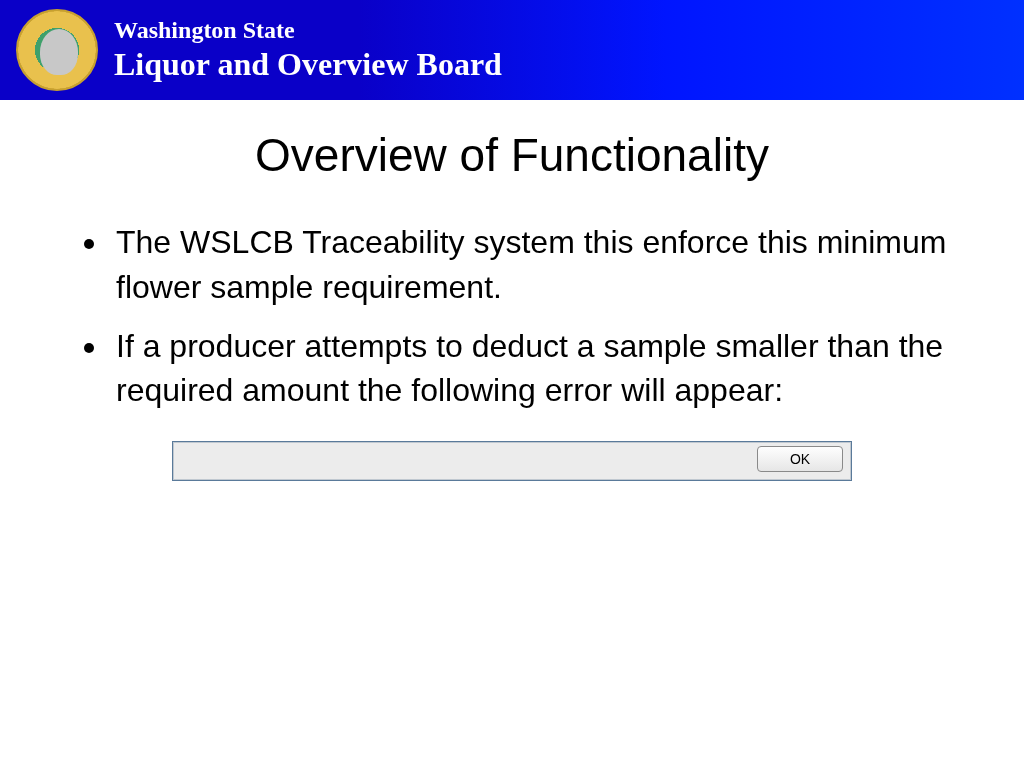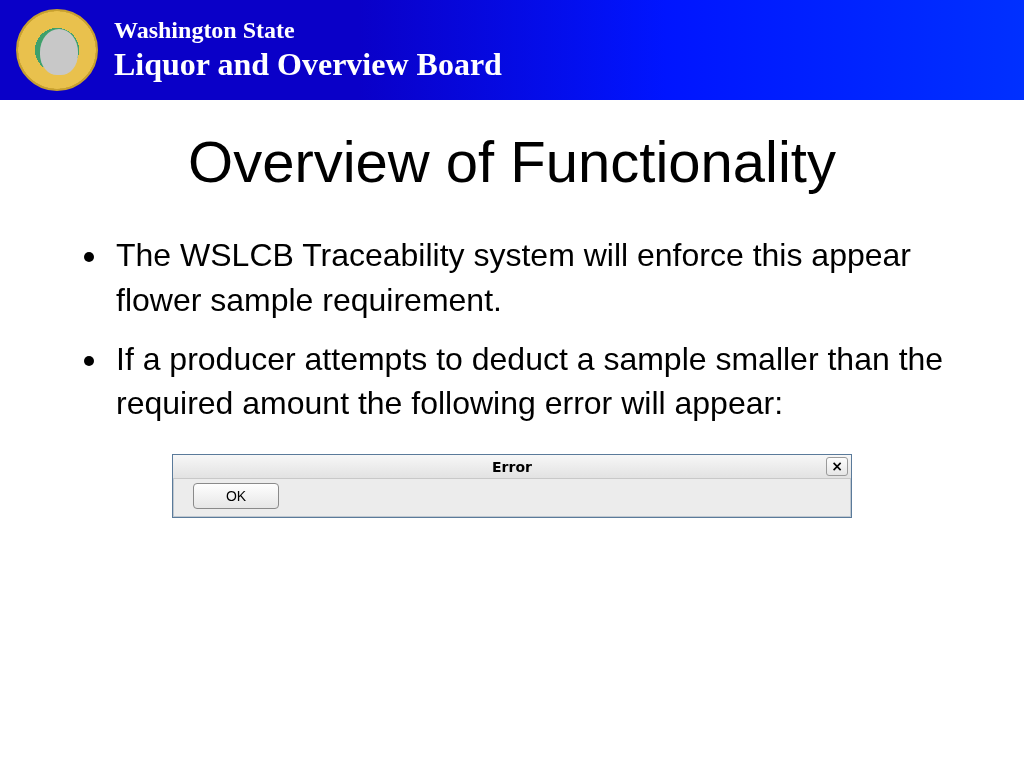--- a/index.html
+++ b/index.html
@@ -28,21 +28,21 @@
     width: 38px; height: 46px;
     background: #c8c8c8;
     border-radius: 50% 50% 45% 45%;
   }
   .header-text { margin-left: 16px; color: #fff; }
   .header-text .line1 { font-size: 24px; font-weight: bold; font-family: Georgia, 'Times New Roman', serif; }
   .header-text .line2 { font-size: 32px; font-weight: bold; font-family: Georgia, 'Times New Roman', serif; margin-top: 2px; }
 
   .title {
     text-align: center;
-    font-size: 58px;
+    font-size: 46px;
     margin-top: 28px;
     font-weight: normal;
   }
 
   .bullets {
     list-style: disc;
     margin: 38px 60px 0 110px;
     font-size: 32px;
     line-height: 1.4;
   }
@@ -75,21 +75,21 @@
     font-size: 14px; font-weight: bold;
     line-height: 16px; text-align: center;
     cursor: pointer;
   }
   .error-body {
     padding: 6px 10px 4px 10px;
     font-size: 15px;
     color: #3a3a3a;
   }
   .error-buttons {
-    display: flex; justify-content: flex-start;
+    display: flex; justify-content: flex-end;
     padding: 4px 8px 8px 20px;
   }
   .ok-btn {
     min-width: 86px; height: 26px;
     border: 1px solid #8a8a8a;
     border-radius: 4px;
     background: linear-gradient(#fefefe,#e6e6e6);
     font-size: 14px;
     cursor: pointer;
   }
@@ -101,25 +101,21 @@
   <div class="seal"></div>
   <div class="header-text">
     <div class="line1">Washington State</div>
     <div class="line2">Liquor and Overview Board</div>
   </div>
 </div>
 
 <h1 class="title">Overview of Functionality</h1>
 
 <ul class="bullets">
-  <li>The WSLCB Traceability system will enforce this appear flower sample requirement.</li>
+  <li>The WSLCB Traceability system this enforce this minimum flower sample requirement.</li>
   <li>If a producer attempts to deduct a sample smaller than the required amount the following error will appear:</li>
 </ul>
 
 <div class="error-dialog">
-  <div class="error-titlebar">
-    <span class="title-text">Error</span>
-    <div class="close-btn">×</div>
-  </div>
   <div class="error-buttons">
     <button class="ok-btn">OK</button>
   </div>
 </div>
 
 </body></html>

